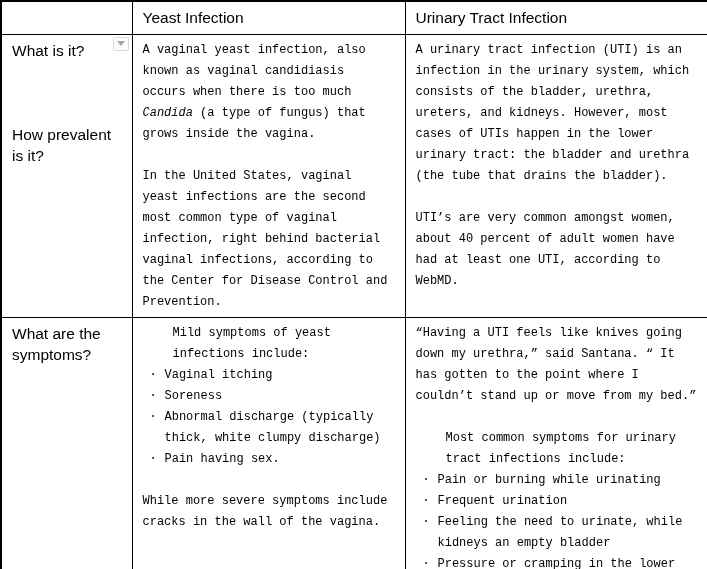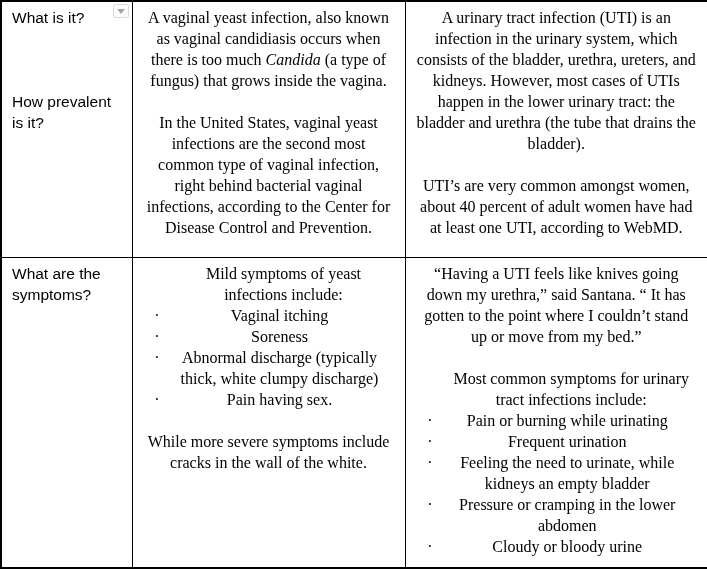--- a/index.html
+++ b/index.html
@@ -27,24 +27,23 @@
   tr.row-2 { height: 281px; }
 
   td.label-cell, td.header-cell {
     font-family: "Liberation Sans", "DejaVu Sans", sans-serif;
     font-size: 15.5px;
     line-height: 21px;
     color: #111111;
   }
   td.header-cell { padding-top: 6px; }
   td.body-cell {
-    font-family: Liberation Serif, serif;
-    font-size: 16px;
+    font-family: Liberation Mono, monospace;
+    font-size: 12px;
     line-height: 21px;
-    text-align: center;
   }
 
   td.body-cell p { margin: 0 0 21px 0; }
   td.body-cell p:last-child { margin-bottom: 0; }
   td.body-cell p.tight { margin-bottom: 0; margin-left: 30px; }
   .em { font-style: italic; }
 
   .label-cell { position: relative; margin-left: 23px; }
   .second-label { margin-top: 63px; }
 
@@ -81,20 +80,29 @@
 <body>
 
 <table class="cmp">
   <colgroup>
     <col style="width:131px">
     <col style="width:273px">
     <col style="width:303px">
   </colgroup>
 
   <tbody>
+      <tr class="header-row">
+    <td class="header-cell"></td>
+    <td class="header-cell">
+      <span>Yeast Infection</span>
+    </td>
+    <td class="header-cell">
+      <span>Urinary Tract Infection</span>
+    </td>
+  </tr>
 
   <tr class="row-1">
     <td class="label-cell">
       <div>What is it?</div>
       <div class="dropdown-btn">
         <span class="tri"></span>
       </div>
       <div class="second-label">How prevalent is it?</div>
     </td>
     <td class="body-cell">
@@ -122,21 +130,21 @@
         <span class="bt">Soreness</span>
       </div>
       <div class="li">
         <span class="bg">·</span>
         <span class="bt">Abnormal discharge (typically thick, white clumpy discharge)</span>
       </div>
       <div class="li">
         <span class="bg">·</span>
         <span class="bt">Pain having sex.</span>
       </div>
-      <p class="after-list">While more severe symptoms include cracks in the wall of the white.</p>
+      <p class="after-list">While more severe symptoms include cracks in the wall of the vagina.</p>
     </td>
     <td class="body-cell">
       <p>“Having a UTI feels like knives going down my urethra,” said Santana. “ It has gotten to the point where I couldn’t stand up or move from my bed.”</p>
       <p class="tight">Most common symptoms for urinary tract infections include:</p>
       <div class="li">
         <span class="bg">·</span>
         <span class="bt">Pain or burning while urinating</span>
       </div>
       <div class="li">
         <span class="bg">·</span>

